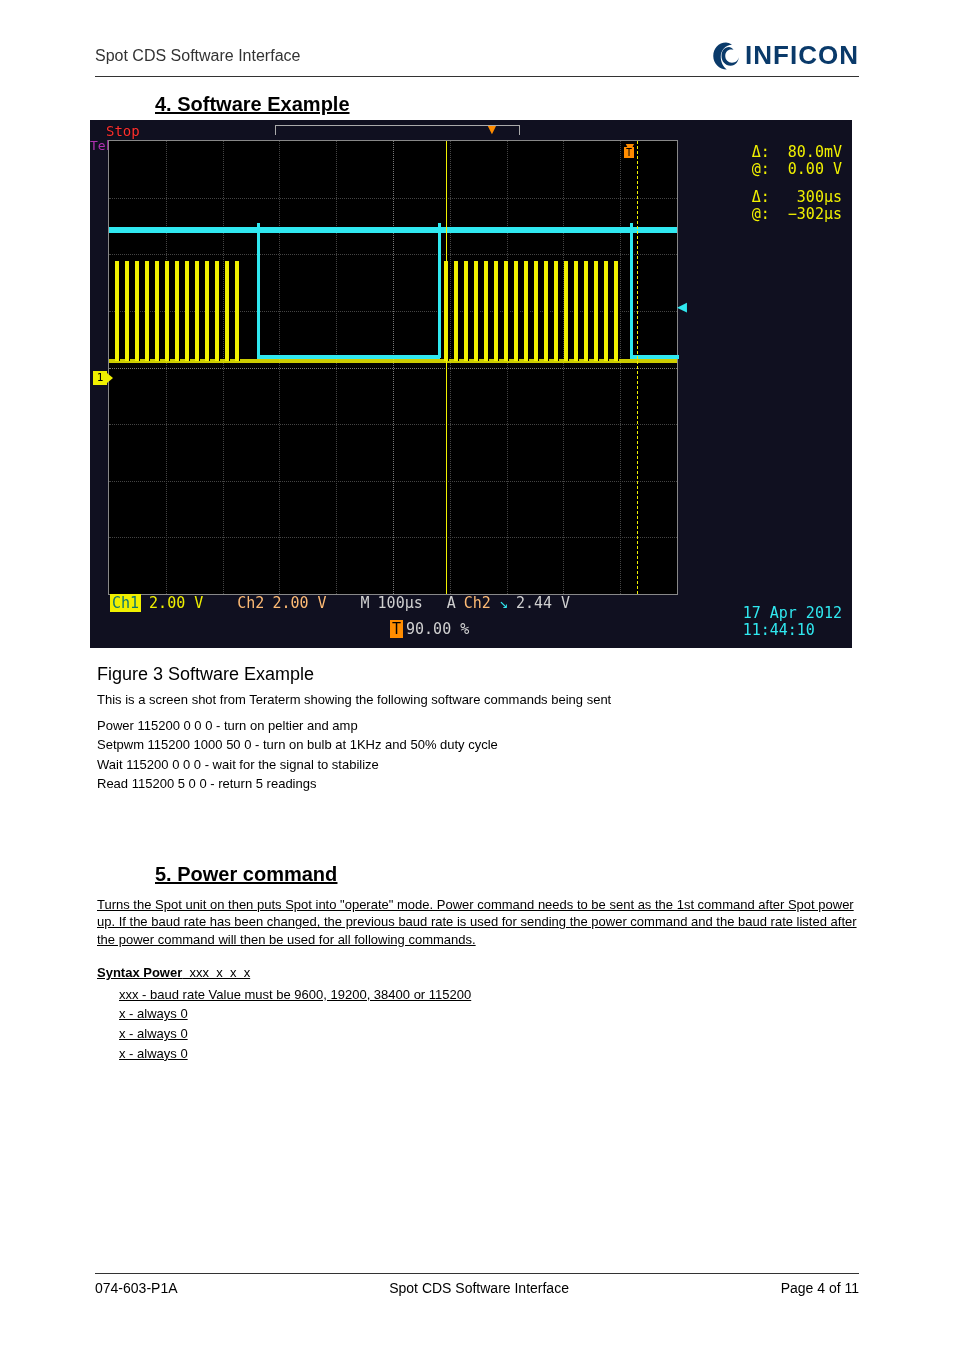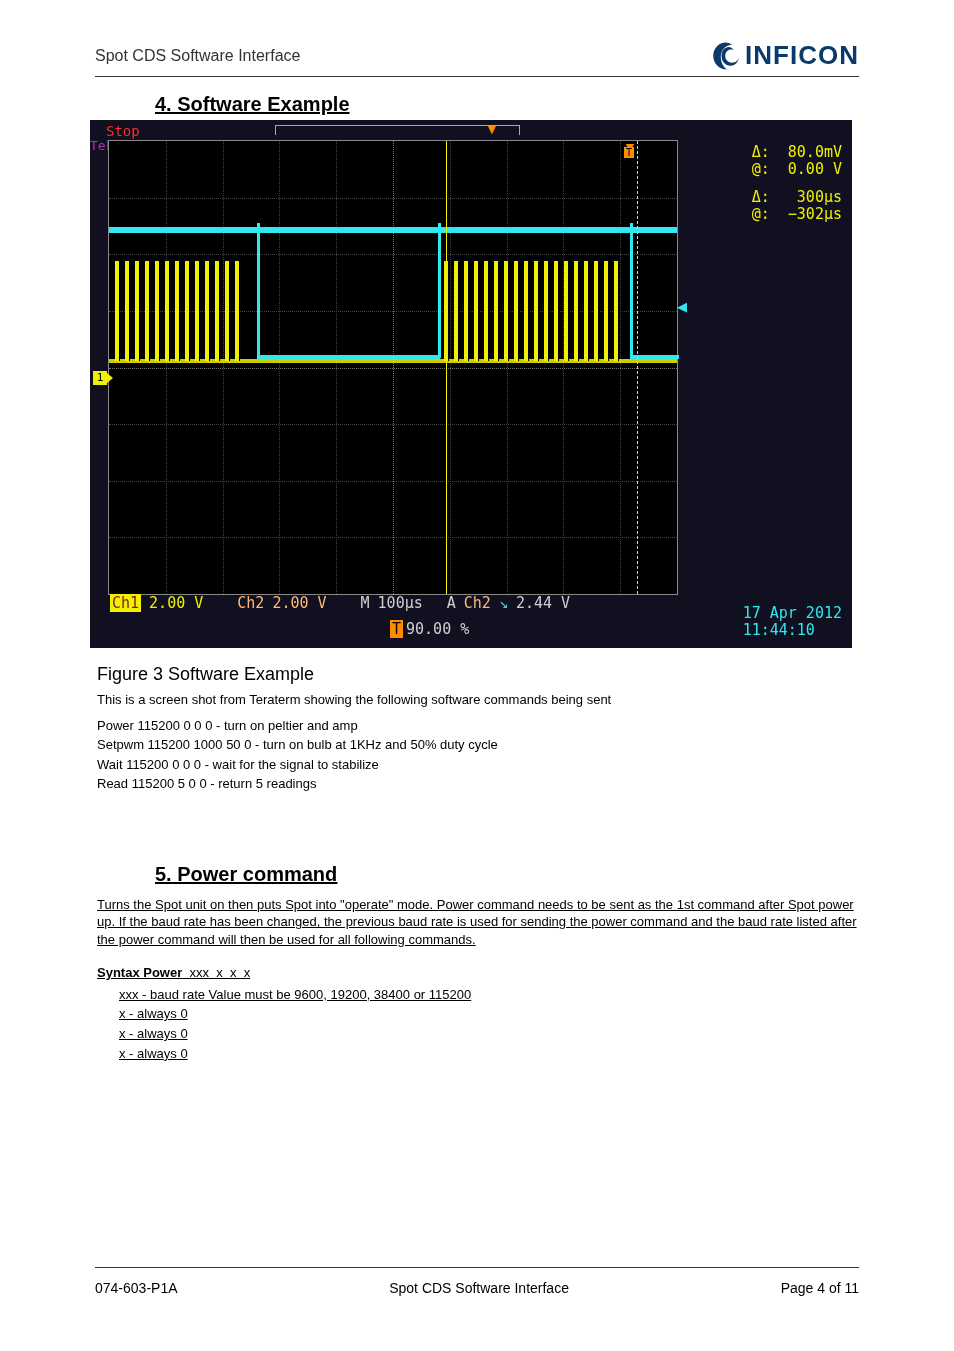--- a/index.html
+++ b/index.html
@@ -127,21 +127,21 @@
     .cursor-v2 { position: absolute; top: 0; bottom: 0; left: 528px; border-left: 1px dashed #f0f000; }
     .arrow-left-side {
       position: absolute; right: -10px; top: 158px; color: #30e8f0; font-size: 13px;
     }
     
     .scope-bot {
       position: absolute; left: 20px; bottom: 35px; right: 170px; height: 20px;
       display: flex; align-items: center; gap: 8px;
       font-family: monospace; font-size: 15px;
     }
-    .ch1-box { background: #f0f000; color: #7f1d1d; padding: 0 2px; }
+    .ch1-box { background: #f0f000; color: #0f766e; padding: 0 2px; }
     .ch1-val { color: #f0f000; }
     .ch2-lbl { color: #fdba74; }
     .h-lbl { color: #d0d0d0; }
     .a-lbl { color: #d0d0d0; }
     .edge { color: #30e8f0; }
     .trg-v { color: #d0d0d0; }
     .scope-pct {
       position: absolute; bottom: 10px; left: 300px;
       font-family: monospace; font-size: 15px; color: #d0d0d0;
     }
@@ -161,21 +161,21 @@
     .body-text, .list {
       font-size: 13px; line-height: 1.35; margin-left: 2px;
     }
     .list { margin-top: 8px; }
     .list div { margin-bottom: 2px; }
     .subsection { margin-top: 70px; text-decoration: underline; }
     .footer {
       position: absolute;
       bottom: 55px; left: 95px; right: 95px;
       border-top: 1px solid #333;
-      padding-top: 12px;
+      padding-top: 6px;
       display: flex; justify-content: space-between;
       font-size: 14px;
     }
   </style>
 </head>
 <body>
 
 <div class="page">
   <div class="header">
     <span class="header-text">Spot CDS Software Interface</span>

